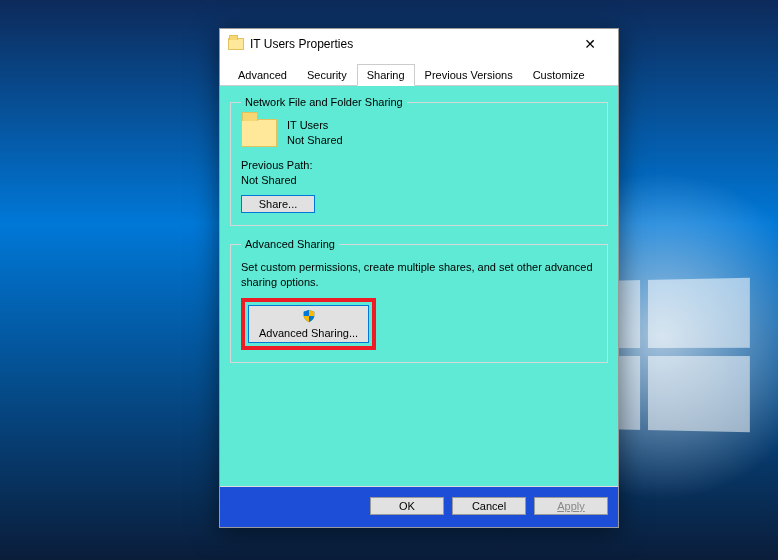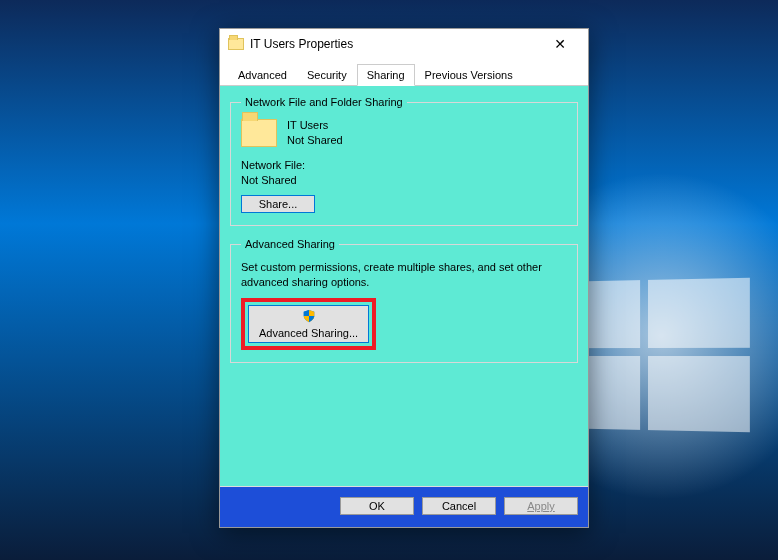--- a/index.html
+++ b/index.html
@@ -31,21 +31,21 @@
 .winlogo div { position:absolute; background: rgba(255,255,255,0.6); }
 .wl-a{left:0;top:0;width:92px;height:68px}
 .wl-b{left:100px;top:0;width:100px;height:68px}
 .wl-c{left:0;top:76px;width:92px;height:74px}
 .wl-d{left:100px;top:76px;width:100px;height:74px}
 
 .dialog {
   position: absolute;
   left: 219px;
   top: 28px;
-  width: 370px;
+  width: 400px;
   background: #fff;
   border: 1px solid #999;
   box-shadow: 0 5px 25px rgba(0,0,0,0.5);
 }
 .titlebar {
   height: 30px;
   display: flex;
   align-items: center;
   padding: 0 6px 0 8px;
   background: #fff;
@@ -161,33 +161,34 @@
       <div class="close-btn">
         <span>✕</span>
       </div>
     </div>
 
     <div class="tabs">
       <div class="tab">Advanced</div>
       <div class="tab">Security</div>
       <div class="tab active">Sharing</div>
       <div class="tab">Previous Versions</div>
+      <div class="tab">Customize</div>
     </div>
 
     <div class="tabcontent">
       <fieldset>
         <legend>Network File and Folder Sharing</legend>
         <div class="folder-row">
           <div class="folder-ico-large"></div>
           <div class="small-text">
             <div>IT Users</div>
             <div>Not Shared</div>
           </div>
         </div>
-        <div class="small-text">Network File:</div>
+        <div class="small-text">Previous Path:</div>
         <div class="small-text" style="margin-bottom:8px;">Not Shared</div>
         <button class="btn blue">Share...</button>
       </fieldset>
 
       <fieldset>
         <legend>Advanced Sharing</legend>
         <div class="small-text">Set custom permissions, create multiple shares, and set other advanced sharing options.</div>
         <div class="adv-btn-wrap">
           <button class="adv-btn">
             <span class="shield-icon">

